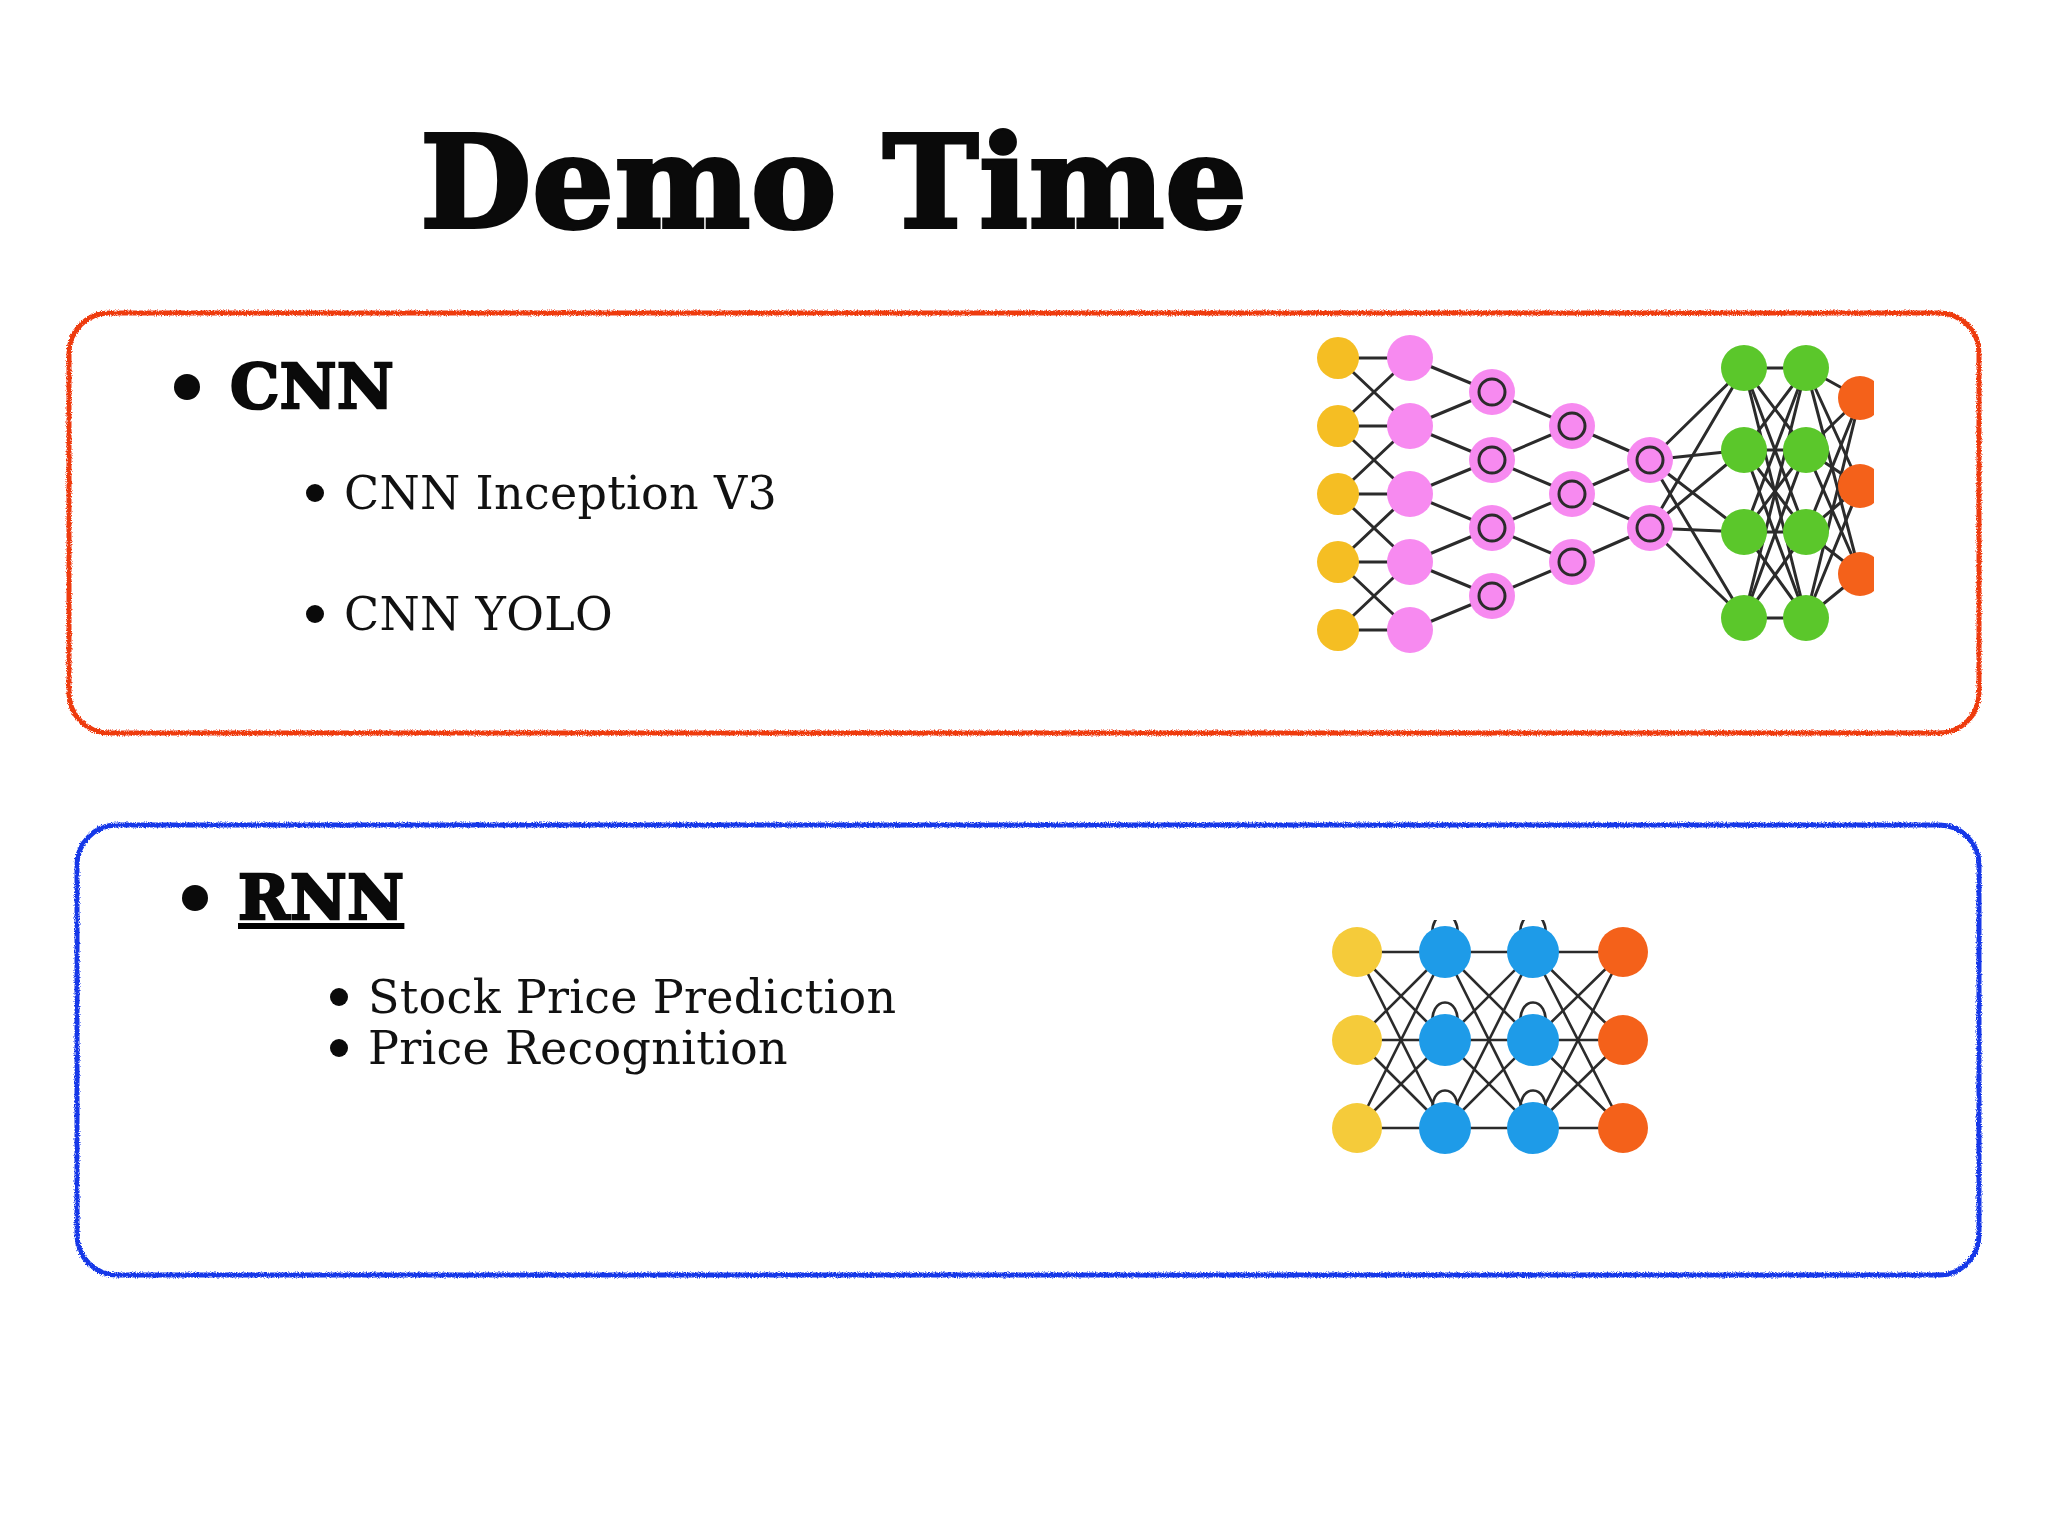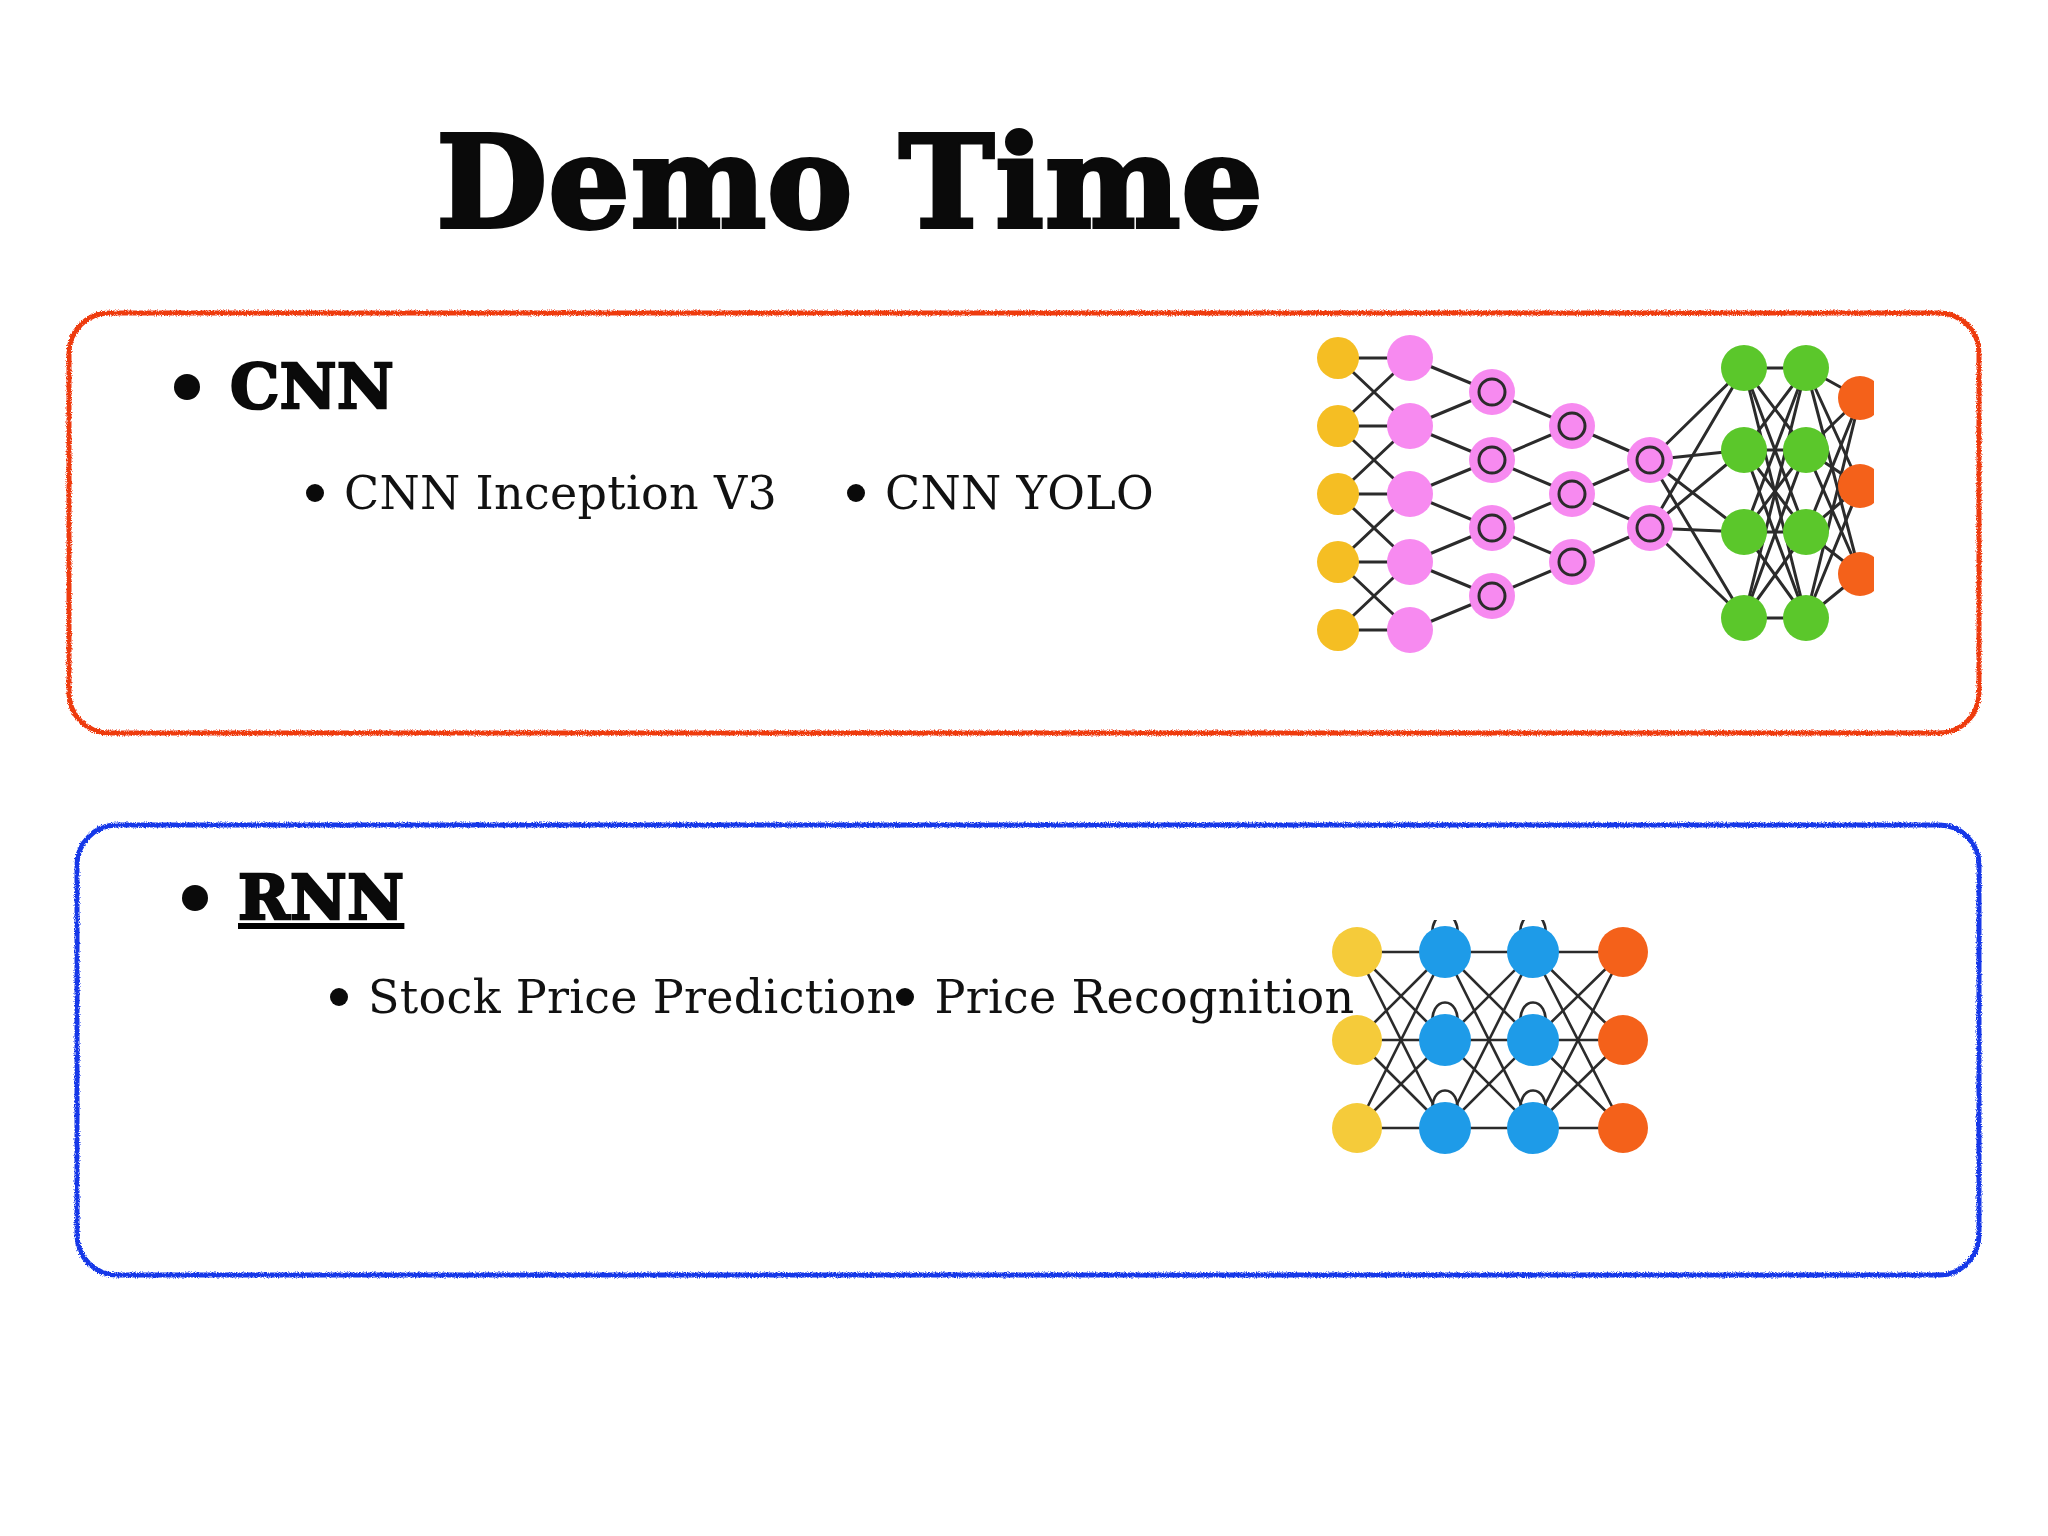--- a/index.html
+++ b/index.html
@@ -29,21 +29,20 @@
     width: 1668px;
     text-align: center;
     font-family: "DejaVu Serif", serif;
     font-weight: 700;
     font-size: 128px;
     line-height: 1;
     letter-spacing: 1px;
     color: #0a0a0a;
     -webkit-text-stroke: 4px #0a0a0a;
     paint-order: stroke fill;
-    padding-left: 16px;
   }
 
   
   .card {
     position: absolute;
     background: #ffffff;
     border-radius: 42px;
     box-sizing: border-box;
   }
   .card-border {
@@ -91,20 +90,21 @@
     line-height: 1;
     color: #0a0a0a;
     -webkit-text-stroke: 2.5px #0a0a0a;
     paint-order: stroke fill;
     letter-spacing: 0.5px;
   }
 
   .sub-list {
     position: absolute;
     display: flex;
+    flex-direction: column;
   }
   .sub-bullet {
     display: flex;
     align-items: center;
     gap: 20px;
   }
   .sub-bullet .dot {
     width: 18px;
     height: 18px;
     border-radius: 50%;

